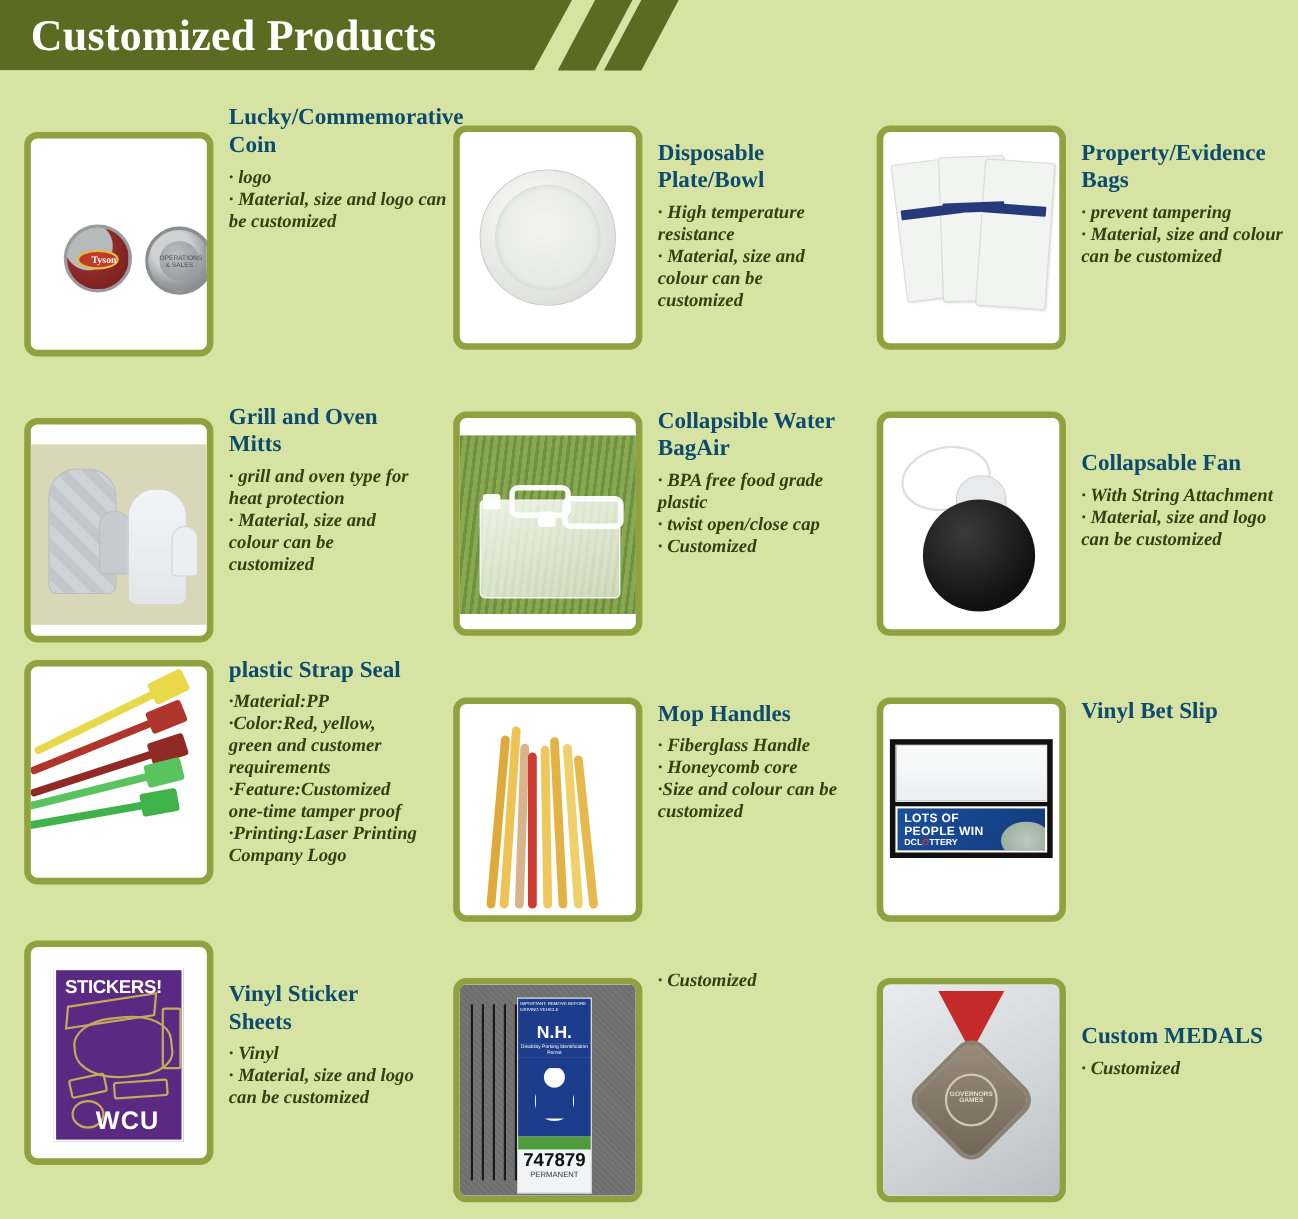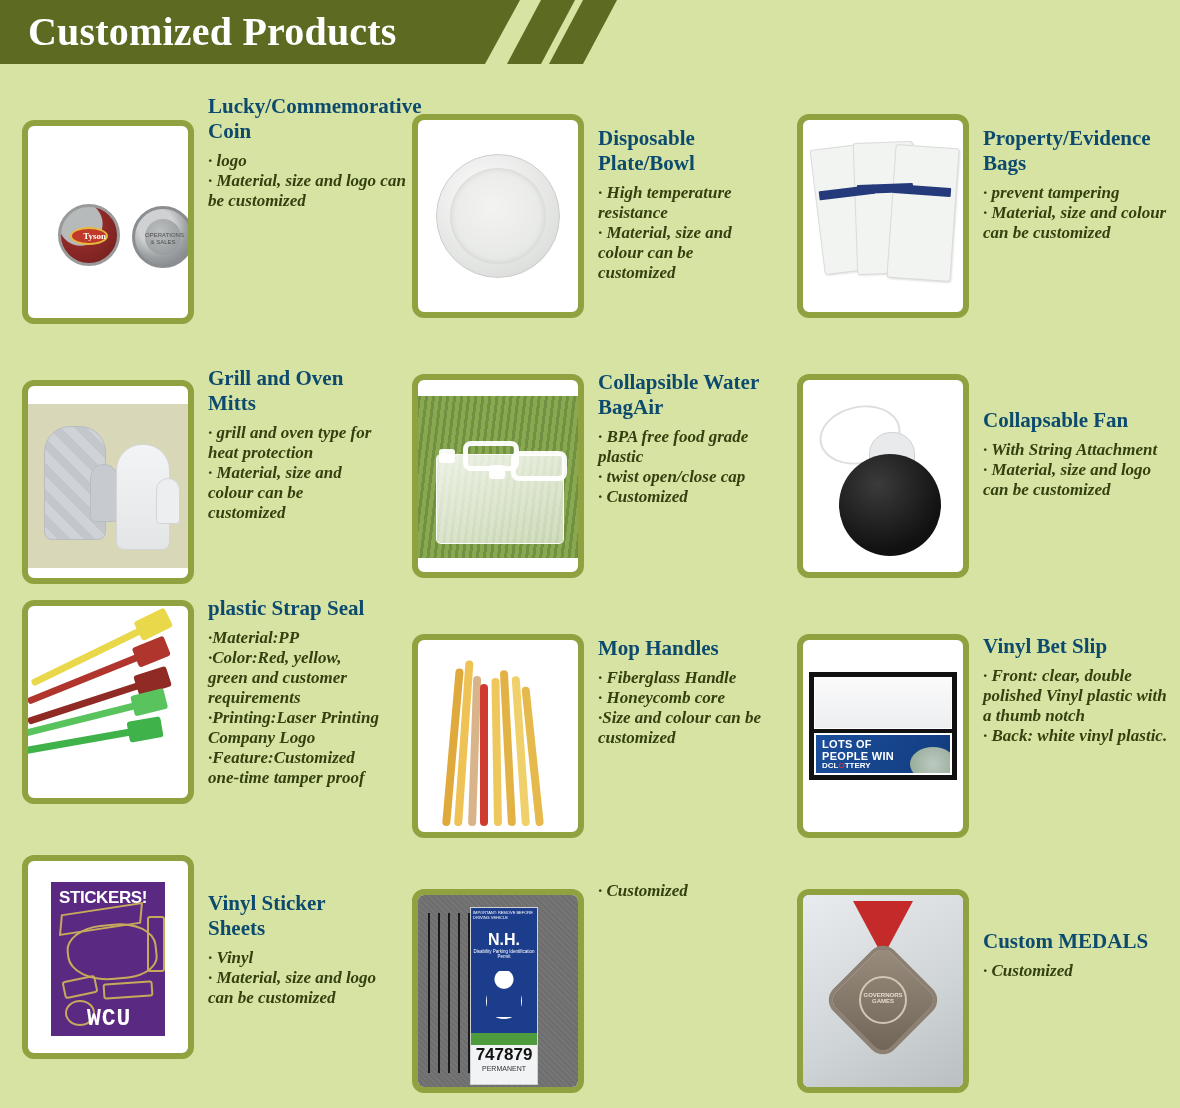--- a/index.html
+++ b/index.html
@@ -172,21 +172,21 @@
   .slip .back{margin-top:4px;height:42px;background:linear-gradient(120deg,#1b4f9c,#123b7d);border:2px solid #fff;box-sizing:border-box;position:relative;overflow:hidden;}
   .slip .back .l1{position:absolute;left:6px;top:4px;color:#fff;font-size:11px;font-weight:bold;line-height:11px;font-family:"Liberation Sans",sans-serif;letter-spacing:.3px;}
   .slip .back .l2{position:absolute;left:6px;top:16px;color:#fff;font-size:11px;font-weight:bold;line-height:11px;font-family:"Liberation Sans",sans-serif;letter-spacing:.3px;}
   .slip .back .brand{position:absolute;left:6px;bottom:3px;color:#fff;font-size:8px;font-weight:bold;font-family:"Liberation Sans",sans-serif;}
   .slip .back .brand i{color:#e03131;font-style:normal;}
   .slip .back .bill{position:absolute;right:-6px;bottom:-8px;width:46px;height:34px;border-radius:50%;background:radial-gradient(circle,#cfd8c8,#9fb394);opacity:.9;}
 
   .sticker{position:absolute;left:14px;top:12px;width:132px;height:172px;background:#fff;padding:7px;box-sizing:border-box;}
   .sticker .sheet{width:100%;height:100%;background:#5a2a83;box-sizing:border-box;border:2px solid #fff;position:relative;overflow:hidden;}
   .sticker .hd{position:absolute;left:8px;top:6px;color:#fff;font-size:17px;font-weight:bold;font-family:"Liberation Sans",sans-serif;letter-spacing:-.4px;}
-  .sticker .wcu{position:absolute;left:36px;bottom:4px;color:#fff;font-size:23px;font-weight:bold;font-family:Liberation Mono, monospace;letter-spacing:1px;text-align:right;}
+  .sticker .wcu{position:absolute;left:36px;bottom:4px;color:#fff;font-size:23px;font-weight:bold;font-family:Liberation Sans, sans-serif;letter-spacing:1px;text-align:right;}
   .sticker .cat{position:absolute;left:16px;top:42px;width:86px;height:52px;border:2px solid #c7a95b;border-radius:40% 45% 35% 50%;transform:rotate(-6deg);}
   .sticker .pennant{position:absolute;left:10px;top:26px;width:76px;height:18px;border:2px solid #c7a95b;transform:skewX(-14deg) rotate(-9deg);}
   .sticker .mark{position:absolute;border:2px solid #c7a95b;border-radius:3px;}
 
   .tagcard{position:absolute;left:52px;top:12px;width:66px;height:176px;background:#f2f3f4;border:1px solid #cfd2d4;}
   .tagcard .tophd{height:22px;background:#1c3c8c;color:#fff;font-size:4px;padding:2px;box-sizing:border-box;font-family:"Liberation Sans",sans-serif;}
   .tagcard .nh{background:#1c3c8c;color:#fff;text-align:center;font-size:16px;font-weight:bold;font-family:"Liberation Sans",sans-serif;line-height:19px;}
   .tagcard .sub{background:#1c3c8c;color:#fff;text-align:center;font-size:4.5px;font-family:"Liberation Sans",sans-serif;padding-bottom:2px;}
   .tagcard .chair{height:72px;background:#1c3c8c;position:relative;}
   .tagcard .chair:after{content:"";position:absolute;left:50%;top:10px;transform:translateX(-50%);width:34px;height:46px;border-radius:3px;
@@ -361,22 +361,22 @@
         <div class="strap" style="left:-8px;top:142px;width:118px;background:#3fb24a;transform:rotate(-10deg)">
             <div class="tag" style="background:#3fb24a"></div>
           </div>
       </div>
     </div>
     <div class="info">
       <p class="title">plastic Strap Seal</p>
       <ul class="bullets">
         <li>·Material:PP</li>
         <li>·Color:Red, yellow, green and customer requirements</li>
+        <li>·Feature:Customized one-time tamper proof</li>
         <li>·Printing:Laser Printing Company Logo</li>
-        <li>·Feature:Customized one-time tamper proof</li>
       </ul>
     </div>
   </div>
 
   <div class="card c8">
     <div class="frame">
       <div class="pic">
         <div class="rod" style="left:24px;height:158px;background:#e0a93c;transform:rotate(5deg)"></div>
         <div class="rod" style="left:36px;height:166px;background:#eec255;transform:rotate(4deg)"></div>
         <div class="rod" style="left:50px;height:150px;background:#d9b38a;transform:rotate(2deg)"></div>
@@ -406,24 +406,20 @@
             <div class="bill"></div>
             <div class="l1">LOTS OF</div>
             <div class="l2">PEOPLE WIN</div>
             <div class="brand"><span>DCL</span><i>O</i><span>TTERY</span></div>
           </div>
         </div>
       </div>
     </div>
     <div class="info">
       <p class="title">Vinyl Bet Slip</p>
-      <ul class="bullets">
-        <li>· Front: clear, double polished Vinyl plastic with a thumb notch</li>
-        <li>· Back:  white vinyl plastic.</li>
-      </ul>
     </div>
   </div>
 
   <div class="card c10">
     <div class="frame">
       <div class="pic">
         <div class="sticker">
           <div class="sheet">
             <div class="pennant"></div>
             <div class="cat"></div>

